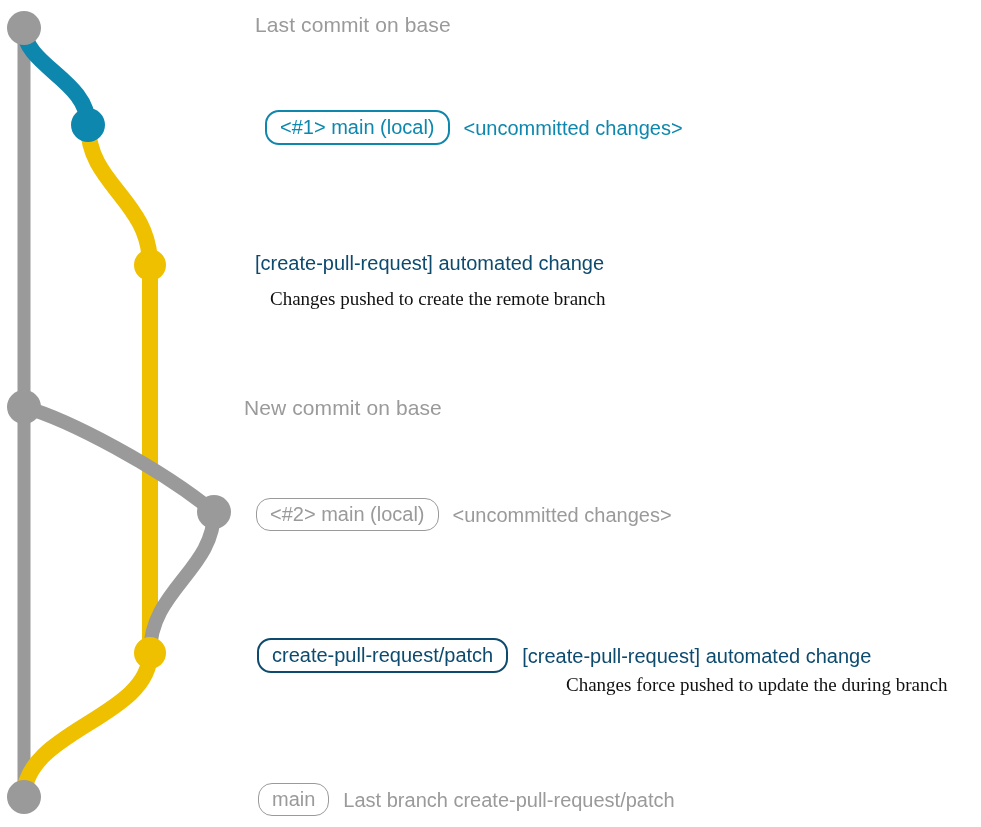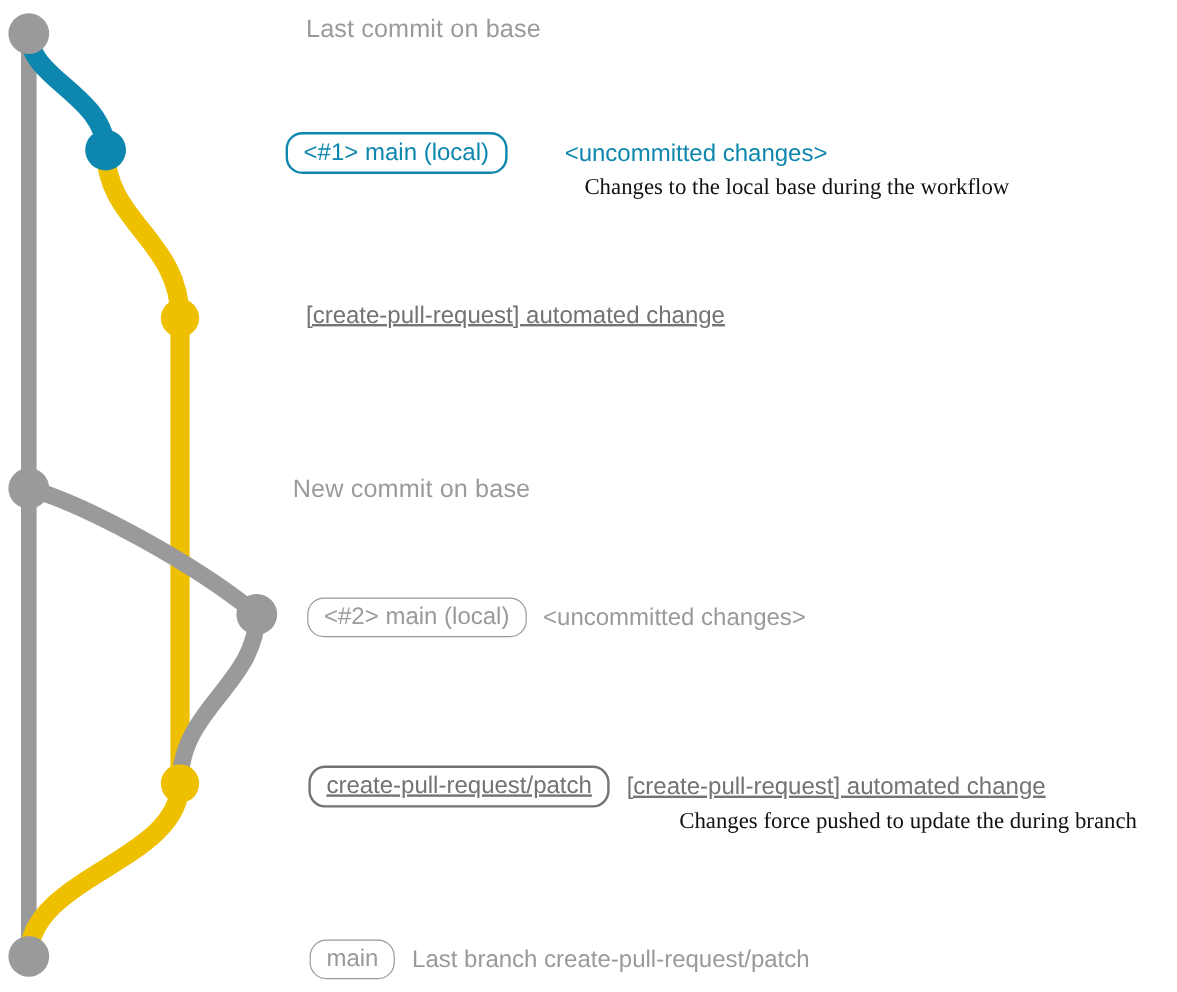--- a/index.html
+++ b/index.html
@@ -70,21 +70,21 @@
   .commit-note {
     position: absolute;
     font-family: "Liberation Serif", serif;
     font-size: 19px;
     color: #111111;
     white-space: nowrap;
   }
 
   
   .c-teal   { color: #0d87ad; }
-  .c-yellow { color: #737373; text-decoration: underline; }
+  .c-yellow { color: #0c4a6e; }
   .c-gray   { color: #9a9a9a; }
 </style>
 </head>
 <body>
 
 <svg id="graph-canvas" viewBox="0 0 981 827" xmlns="http://www.w3.org/2000/svg">
   <g fill="none" stroke-linecap="round" stroke-linejoin="round">
 
     <path stroke="#9a9a9a" stroke-width="13" d="M 24 28 L 24 407"></path>
 
@@ -111,29 +111,29 @@
     <circle cx="24" cy="797" r="17" fill="#9a9a9a"></circle>
   </g>
 </svg>
 
 <div class="layer">
 
   <div class="row" style="left:255px; top:13px;">
     <span class="heading-text c-gray">Last commit on base</span>
   </div>
 
-  <div class="row" style="left:238px; top:110px;gap:34px;">
+  <div class="row" style="left:265px; top:110px;">
     <span class="badge c-teal">&lt;#1&gt; main (local)</span>
     <span class="commit-subject c-teal">&lt;uncommitted changes&gt;</span>
   </div>
-  <div class="commit-note" style="left:487px; top:146px;">Changes to the local base during the workflow</div>
 
   <div class="row" style="left:255px; top:252px;">
     <span class="commit-subject c-yellow" style="margin-left:0;">[create-pull-request] automated change</span>
   </div>
+  <div class="commit-note" style="left:270px; top:288px;">Changes pushed to create the remote branch</div>
 
   <div class="row" style="left:244px; top:396px;">
     <span class="heading-text c-gray">New commit on base</span>
   </div>
 
   <div class="row" style="left:256px; top:498px;">
     <span class="badge thin c-gray">&lt;#2&gt; main (local)</span>
     <span class="commit-subject c-gray">&lt;uncommitted changes&gt;</span>
   </div>
 

